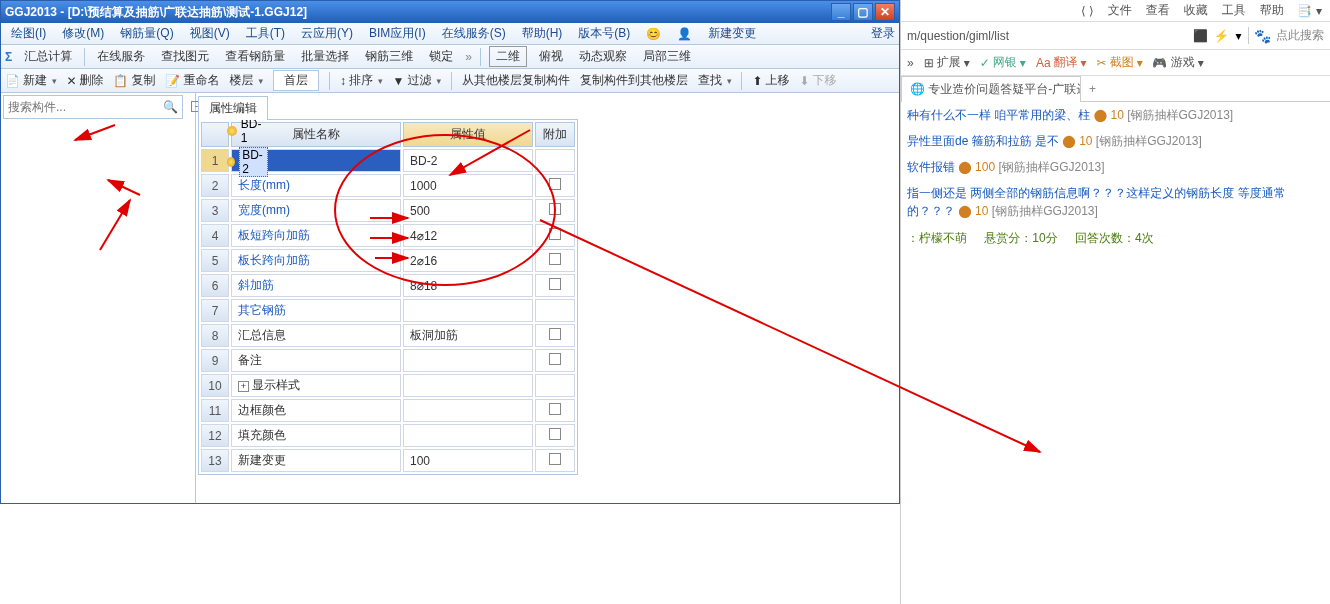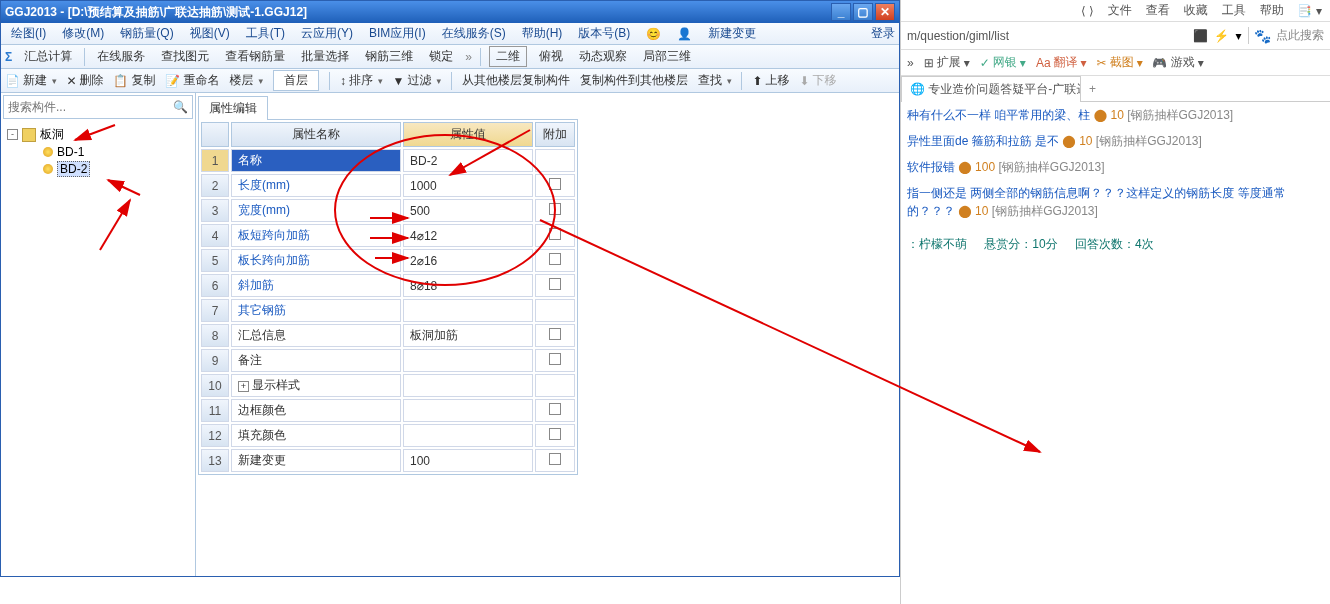--- a/index.html
+++ b/index.html
@@ -1,33 +1,33 @@
 <!DOCTYPE html>
 <html><head>
 <meta charset="utf-8">
 <style>
 *{box-sizing:border-box;margin:0;padding:0;font-family:"Microsoft YaHei",SimSun,Arial,sans-serif;font-size:12px}
 body{background:#fff;width:1330px;height:604px;overflow:hidden;position:relative}
-.main-app{position:absolute;left:0;top:0;width:900px;height:577px;border:1px solid #2a5fb0}
+.main-app{position:absolute;left:0;top:0;width:900px;height:504px;border:1px solid #2a5fb0}
 .titlebar{height:22px;background:linear-gradient(#4a8fe8,#1e5fb8);color:#fff;display:flex;align-items:center;padding:0 4px;font-weight:bold}
 .titlebar .title{flex:1}
 .titlebar .winbtns{display:flex;gap:2px}
 .winbtn{width:20px;height:18px;background:linear-gradient(#6ba8f0,#3a7fd0);border:1px solid #2a5fb0;display:flex;align-items:center;justify-content:center;color:#fff;font-weight:bold;cursor:pointer}
 .winbtn.close{background:linear-gradient(#f08060,#d04020)}
 .menubar{height:22px;background:linear-gradient(#f8fbff,#e8f0fa);border-bottom:1px solid #b0c8e0;display:flex;align-items:center;padding:0 4px;gap:4px}
 .menubar .mitem{padding:2px 6px;color:#1a4a90;cursor:pointer}
 .menubar .login{margin-left:auto;color:#1a4a90}
 .toolbar{height:24px;background:linear-gradient(#f8fbff,#e8f0fa);border-bottom:1px solid #b0c8e0;display:flex;align-items:center;padding:0 4px;gap:8px;color:#333}
 .toolbar .tbtn{display:flex;align-items:center;gap:3px;cursor:pointer;padding:2px 4px}
 .sep{width:1px;height:18px;background:#b0c8e0}
 .toolbar2{height:24px;background:linear-gradient(#f8fbff,#e8f0fa);border-bottom:1px solid #b0c8e0;display:flex;align-items:center;padding:0 4px;gap:10px;color:#333}
 .toolbar2 .tbtn{display:flex;align-items:center;gap:3px;cursor:pointer}
 .toolbar2 .dd::after{content:"▾";font-size:9px;color:#666;margin-left:2px}
 .content{display:flex;height:calc(100% - 92px)}
-.sidebar{width:195px;border-right:1px solid #b0c8e0;display:flex;flex-direction:column}
+.sidebar{width:195px;border-right:1px solid #b0c8e0;display:flex;}
 .searchbox{height:24px;border:1px solid #b0c8e0;margin:2px;display:flex;align-items:center;padding:0 4px;color:#888}
 .searchbox input{border:none;outline:none;flex:1;color:#888}
 .searchbox .mag{color:#888}
 .tree{flex:1;padding:4px 6px;position:relative}
 .tree .node{display:flex;align-items:center;gap:4px;padding:1px 0;cursor:pointer}
 .tree .indent2{padding-left:36px}
 .tree .exp{width:11px;height:11px;border:1px solid #888;display:inline-flex;align-items:center;justify-content:center;font-size:9px;line-height:9px;color:#555}
 .tree .ficon{width:14px;height:14px;background:#f0d060;border:1px solid #c0a040}
 .tree .gicon{width:10px;height:10px;background:radial-gradient(#ffe060,#e0a020);border-radius:50%}
 .tree .sel{background:#d0e0ff;border:1px dotted #666;padding:0 2px}
@@ -56,21 +56,21 @@
 .rtoolbar{height:26px;border-bottom:1px solid #ddd;display:flex;align-items:center;padding:0 6px;gap:10px;color:#555}
 .rtoolbar .rbtn{display:flex;align-items:center;gap:3px;cursor:pointer}
 .rtab{height:26px;border-bottom:1px solid #ccc;display:flex;align-items:center}
 .rtab .t{padding:4px 8px;border:1px solid #ccc;border-bottom:none;background:#fff;color:#555;max-width:180px;overflow:hidden;white-space:nowrap}
 .rtab .plus{padding:4px 8px;color:#888;cursor:pointer}
 .rcontent{padding:4px 6px;color:#333;height:210px;overflow:hidden}
 .rcontent .qa{margin-bottom:8px;line-height:18px}
 .rcontent .qa a{color:#1a5ac0;text-decoration:none}
 .rcontent .coin{color:#d08020}
 .rcontent .tag{color:#888}
-.rcontent .meta{color:#0f766e;margin-top:16px}
+.rcontent .meta{color:#4d7c0f;margin-top:10px}
 .rcontent .meta span{margin-right:14px}
 
 .arrows{position:absolute;left:0;top:0;width:1330px;height:604px;pointer-events:none}
 </style>
 </head>
 <body>
 
 <div class="main-app">
   <div class="titlebar">
     <span class="title">GGJ2013 - [D:\预结算及抽筋\广联达抽筋\测试-1.GGJ12]</span>

